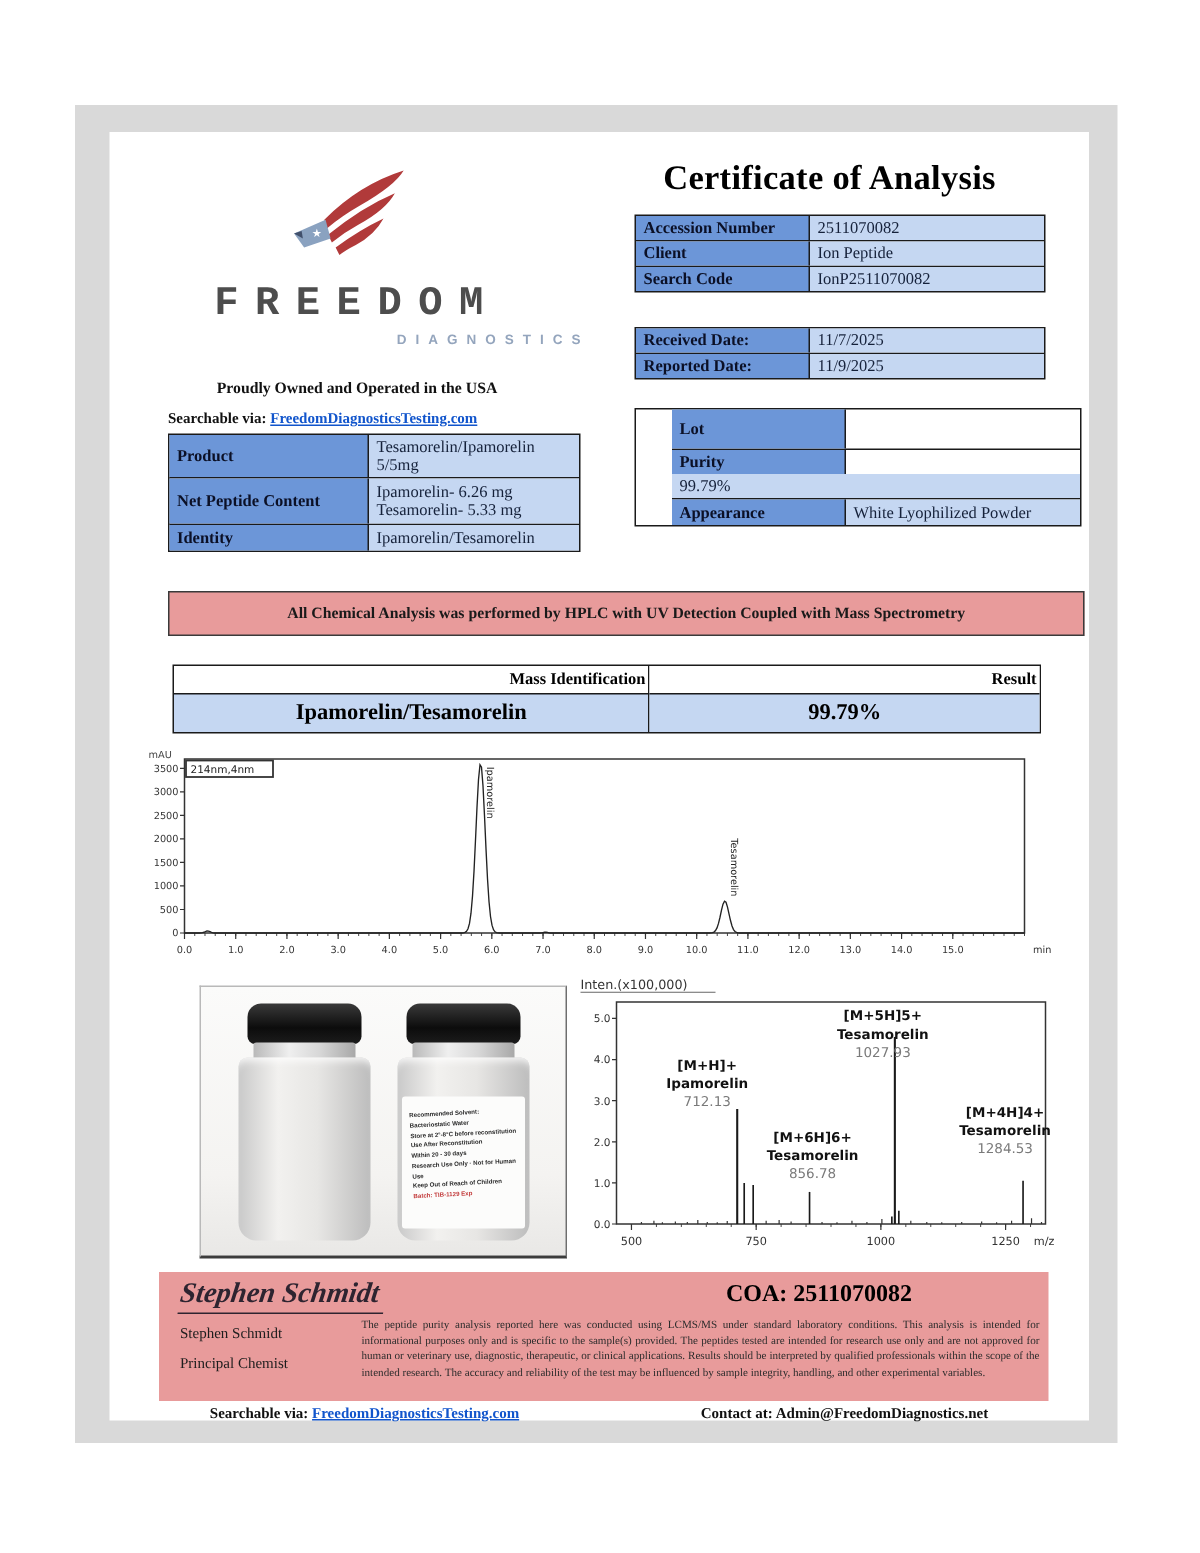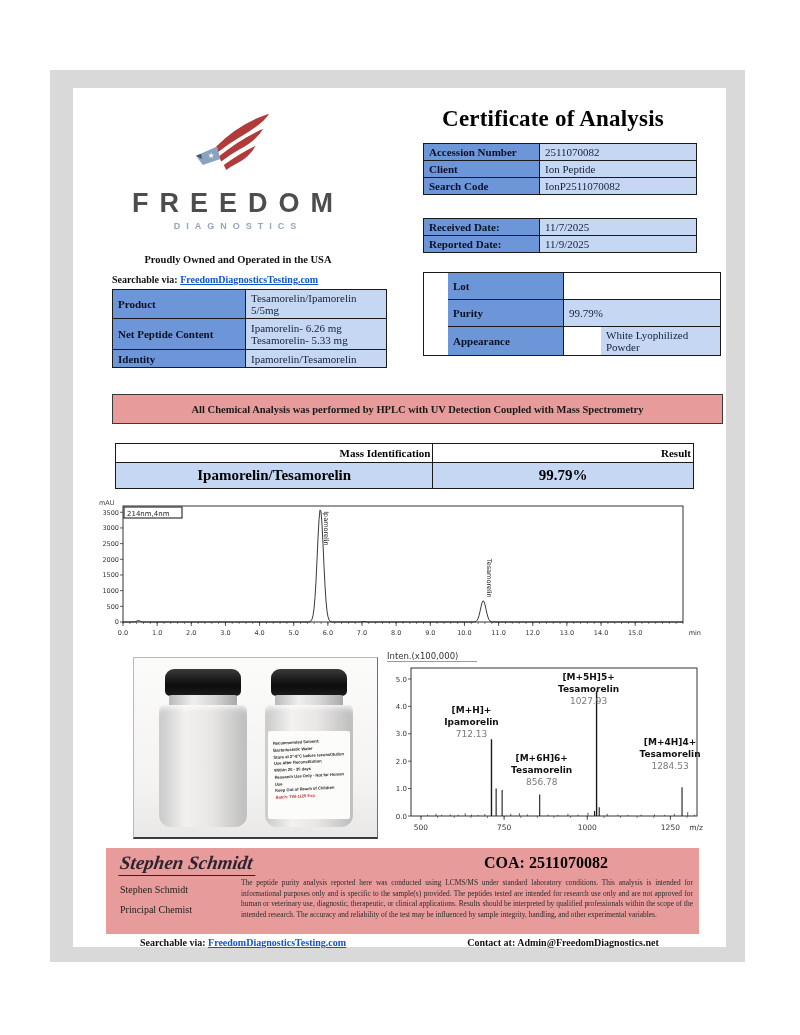--- a/index.html
+++ b/index.html
@@ -3,24 +3,24 @@
 <meta charset="utf-8">
 <style>
   html,body{margin:0;padding:0;background:#ffffff;}
   #canvas{position:relative;width:800px;height:1035px;background:#ffffff;overflow:hidden;
           font-family:"Liberation Serif",serif;}
   #mat{position:absolute;left:50px;top:70px;width:695px;height:892px;background:#d9d9d9;}
   #sheet{position:absolute;left:73px;top:88px;width:653px;height:859px;background:#ffffff;}
   .abs{position:absolute;}
   
   .doc-title{font-size:23px;font-weight:bold;color:#000;text-align:center;letter-spacing:.2px;}
-  .brand-word{font-family:Liberation Sans, sans-serif;font-size:27px;font-weight:600;color:#4d4d4d;
+  .brand-word{font-family:Liberation Mono, monospace;font-size:27px;font-weight:600;color:#4d4d4d;
               letter-spacing:11px;text-align:center;}
   .brand-sub{font-family:"Liberation Sans",sans-serif;font-size:9px;font-weight:600;color:#94a5bd;
-             letter-spacing:6px;text-align:center;}
+             letter-spacing:6px;text-align:right;}
   .tagline{font-size:10.5px;font-weight:bold;color:#111;text-align:center;}
   .search-line{font-size:10px;font-weight:bold;color:#111;}
   a.link{color:#1155cc;text-decoration:underline;cursor:pointer;}
   
   .tbl{border:1px solid #1a1a1a;font-size:11px;color:#15213a;}
   .tbl .row{display:flex;align-items:stretch;border-top:1px solid #1a1a1a;}
   .tbl .row:first-child{border-top:none;}
   .tbl .h{background:#6c96d8;font-weight:bold;color:#0b1026;padding:2px 5px;
           border-right:1px solid #1a1a1a;display:flex;align-items:center;flex:0 0 auto;}
   .tbl .v{background:#c5d7f2;padding:2px 5px;flex:1;display:flex;flex-direction:column;justify-content:center;}
@@ -147,25 +147,25 @@
         <div class="v">
           <span>Ipamorelin/Tesamorelin</span>
         </div>
       </div>
     </div>
 
     <div class="abs tbl" style="left:350px;top:184px;width:272px;padding-left:24px;">
       <div class="row" style="min-height:26px;">
         <div class="h" style="width:105px;">Lot</div>
       </div>
-      <div class="row" style="min-height:26px;">
+      <div class="row" style="min-height:26px;flex-direction:column;">
         <div class="h" style="width:105px;">Purity</div>
         <div class="v">99.79%</div>
       </div>
-      <div class="row" style="min-height:17px;gap:37px;">
+      <div class="row" style="min-height:17px;">
         <div class="h" style="width:105px;">Appearance</div>
         <div class="v">White Lyophilized Powder</div>
       </div>
     </div>
 
     <div class="abs banner" style="left:39px;top:306px;width:581px;height:28px;">All Chemical Analysis was performed by HPLC with UV Detection Coupled with Mass Spectrometry</div>
 
     <div class="abs mass-tbl" style="left:42px;top:355px;width:577px;">
       <div class="mrow">
         <div class="mh col1">Mass Identification</div>

